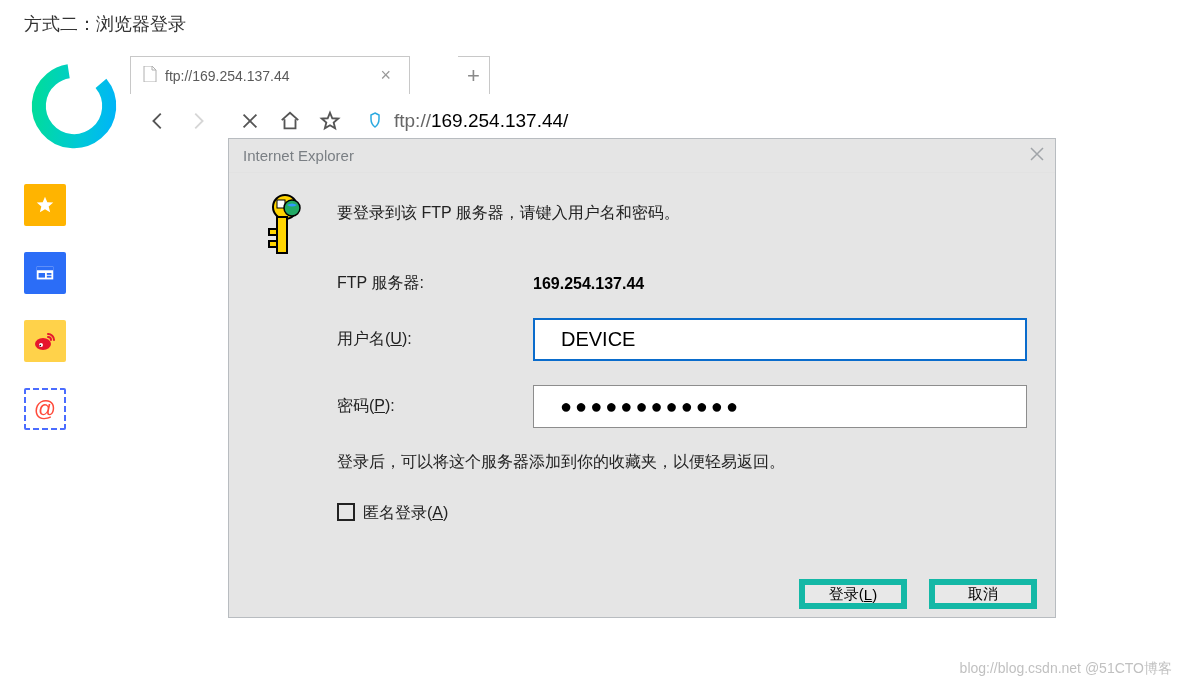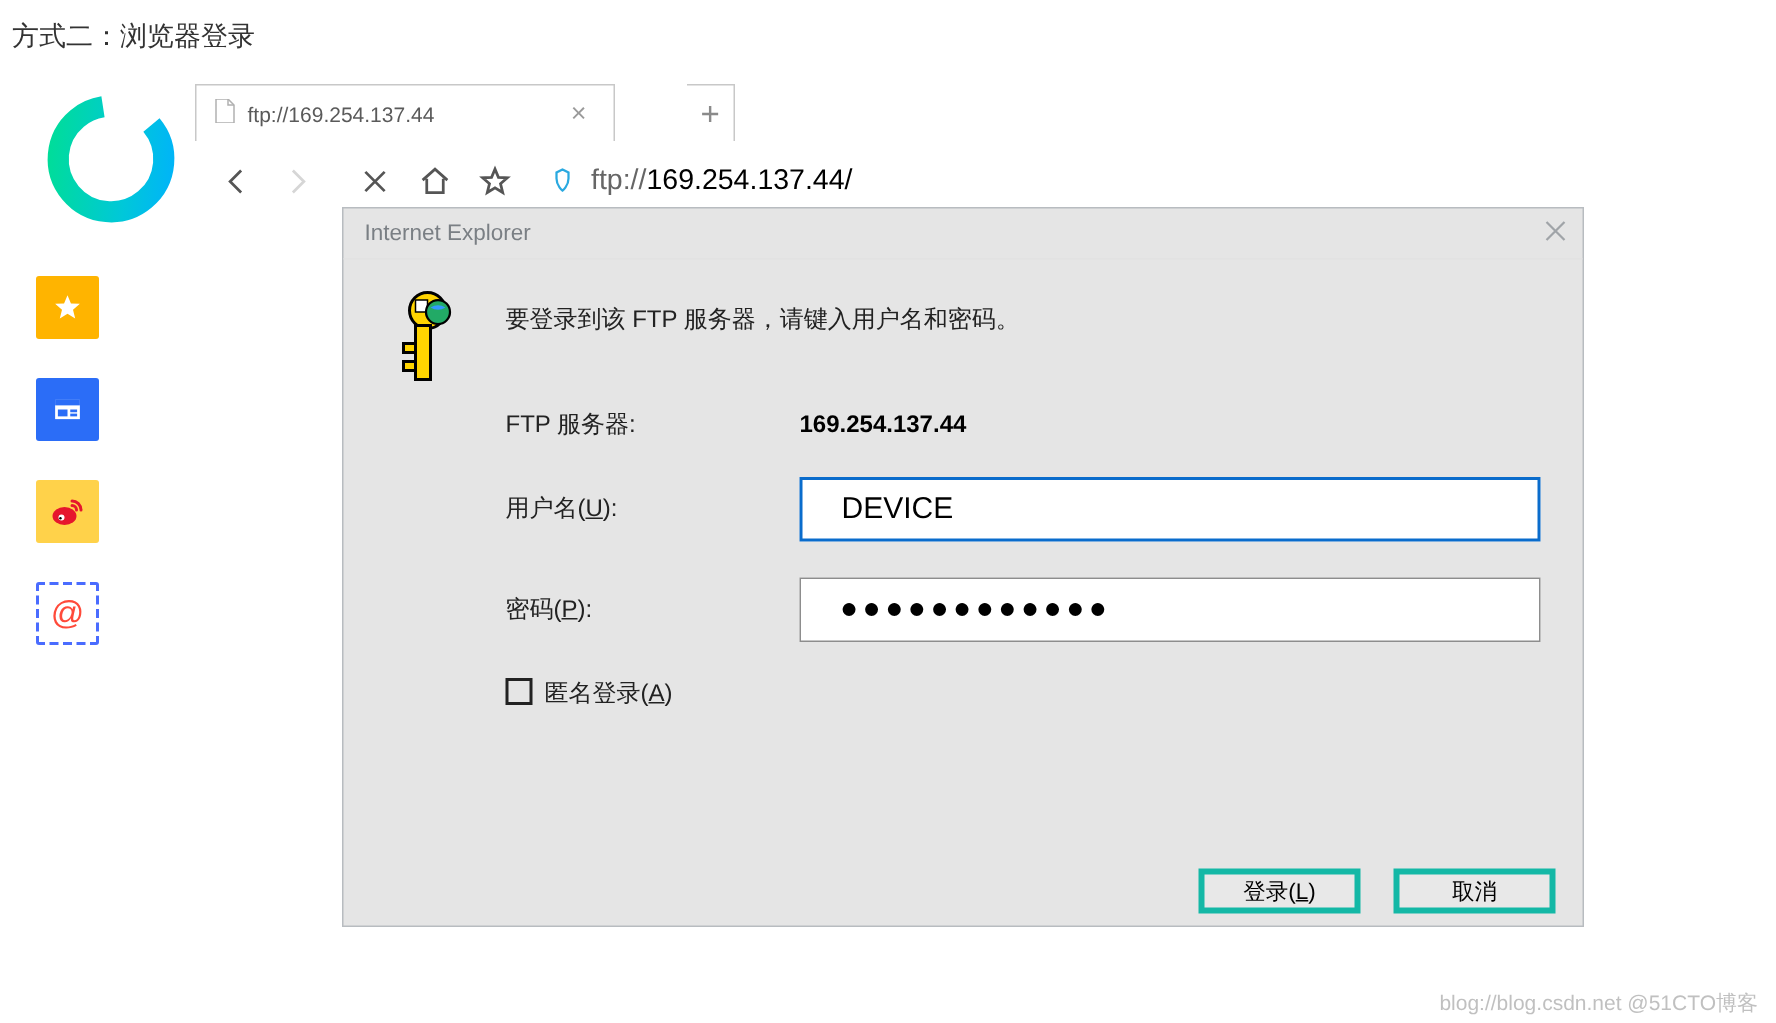--- a/index.html
+++ b/index.html
@@ -8,21 +8,21 @@
     height: 682px;
     font-family: "Microsoft YaHei", "Segoe UI", sans-serif;
     background: #fff;
     font-size: 14px;
     position: relative;
     overflow: hidden;
   }
   .page-header {
     position: absolute;
     top: 12px;
-    left: 8px;
+    left: 24px;
     font-size: 18px;
     color: #333;
   }
   .browser-window {
     position: absolute;
     top: 56px;
     left: 24px;
     right: 0;
     height: 626px;
     background: #fff;
@@ -120,21 +120,21 @@
   .form { position:absolute; top:100px; left:108px; right:28px; }
   .form-row { display:flex; align-items:center; margin-bottom: 24px;}
   .form-label { width: 196px; font-size:16px; color:#222; }
   .form-value-static { font-size:16px;font-weight:bold; }
   .form-input { flex:1; border:2px solid #0a6ccc; height:43px; font-size:20px; padding:0 26px; font-family:inherit;}
   .form-input.plain { border:1px solid #8d8d8d; letter-spacing: 3px; font-weight:bold;}
   .hint { font-size:16px; color:#222; margin-top:6px; margin-bottom:30px;}
   .checkbox-row { display:flex; align-items:flex-start; gap:8px; font-size:16px; color:#222;}
   .checkbox-row .cb { width:18px; height:18px; border:2px solid #222; display:inline-block; cursor:pointer;}
   .dialog-footer { position:absolute; bottom:8px; right:18px; display:flex; gap:22px;}
-  .dlg-btn { width:108px; height:30px; border:4px solid #14b8a6; background:#e8e8e8; font-size:15px; cursor:pointer; font-family:inherit; display:flex; align-items:center; justify-content:center;}
+  .dlg-btn { width:108px; height:30px; border:6px solid #14b8a6; background:#e8e8e8; font-size:15px; cursor:pointer; font-family:inherit; display:flex; align-items:center; justify-content:center;}
   
   .anno-arrow { position:absolute; top:90px; left:534px; pointer-events:none;}
   .anno-label { position:absolute; top:254px; left:810px; color:#ff1a1a; font-size:26px;}
   
   .watermark { position:absolute; bottom:4px; right:12px; color:rgba(140,140,140,0.55); font-size:14px;}
   .ul{ text-decoration: underline; }
 </style>
 </head>
 <body>
 
@@ -276,20 +276,21 @@
         <div class="form-value-static">169.254.137.44</div>
       </div>
       <div class="form-row">
         <div class="form-label"><span>用户名(</span><span class="ul">U</span><span>):</span></div>
         <input class="form-input" value="DEVICE" style="">
       </div>
       <div class="form-row">
         <div class="form-label"><span>密码(</span><span class="ul">P</span><span>):</span></div>
         <input class="form-input plain" value="●●●●●●●●●●●●" style="">
       </div>
+      <div class="hint">登录后，可以将这个服务器添加到你的收藏夹，以便轻易返回。</div>
       <div class="checkbox-row">
         <span class="cb"></span>
         <span><span>匿名登录(</span><span class="ul">A</span><span>)</span></span>
       </div>
     </div>
 
     <div class="dialog-footer">
       <button class="dlg-btn">
           <span>登录(</span>
           <span class="ul">L</span>

